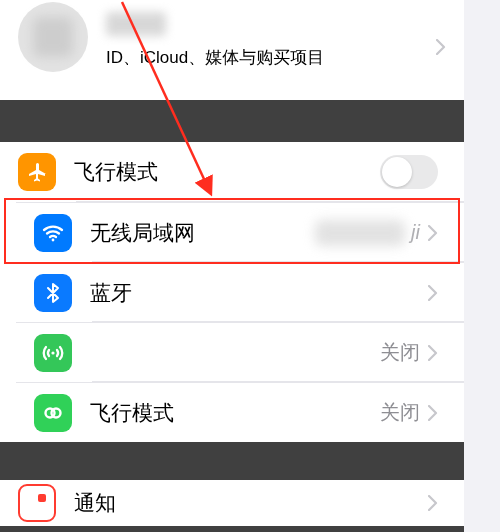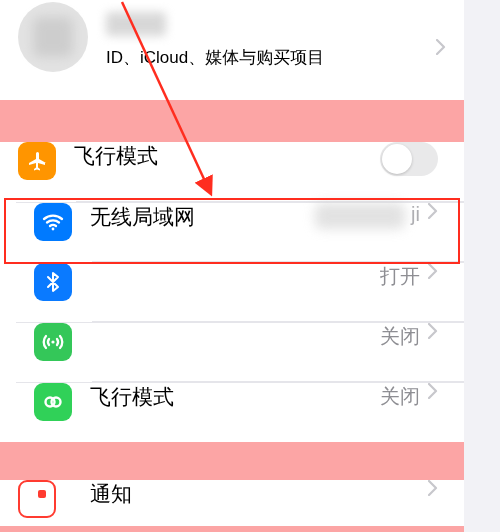--- a/index.html
+++ b/index.html
@@ -1,19 +1,19 @@
 <!DOCTYPE html>
 <html><head>
 <meta charset="utf-8">
 <style>
   * { box-sizing: border-box; margin: 0; padding: 0; }
   html, body { width: 500px; height: 532px; font-family: -apple-system, "Helvetica Neue", Arial, sans-serif; background: #f2f2f6; overflow: hidden; }
-  .screen { width: 464px; height: 532px; background: #fca5a5; position: relative; }
+  .screen { width: 464px; height: 532px; background: #404040; position: relative; }
   .group { background: #fff; }
-  .row { display: flex; align-items: flex-start; height: 60px; padding: 0 26px 0 18px; position: relative; }
+  .row { display: flex; align-items: center; height: 60px; padding: 0 26px 0 18px; position: relative; }
   .row + .row { border-top: 1px solid #e5e5ea; margin-left: 16px; }
   .row-inner-border::after { content: ""; position: absolute; left: 76px; right: 0; bottom: 0; height: 1px; background: #e5e5ea; }
   .icon-box { width: 38px; height: 38px; border-radius: 9px; display: flex; align-items: center; justify-content: center; margin-right: 18px; flex-shrink: 0; }
   .icon-box svg { width: 24px; height: 24px; }
   .label { font-size: 21px; color: #000; flex-shrink: 0; }
   .spacer { flex: 1; }
   .value { font-size: 20px; color: #8e8e93; margin-right: 8px; }
   .chevron { color: #c7c7cc; flex-shrink: 0; }
   .chevron svg { width: 10px; height: 16px; display: block; }
   .toggle { width: 58px; height: 34px; background: #e9e9ea; border-radius: 17px; position: relative; }
@@ -23,22 +23,22 @@
   .avatar-blur { width: 40px; height: 40px; background: #b8b8b8; filter: blur(6px); border-radius: 6px; opacity:0.5;}
   .profile-text { display: flex; flex-direction: column; justify-content: center; flex:1;}
   .profile-name-blur { width: 60px; height: 24px; background: #b8b8b8; filter: blur(5px); border-radius: 4px; margin-bottom: 10px; opacity:0.55;}
   .profile-sub { font-size: 17px; color: #000; }
   .profile-chevron { align-self: center; }
   .gap { height: 42px; }
   .gap-sm { height: 38px; }
   .highlight-box { position: absolute; border: 2.5px solid #ff2d1f; pointer-events: none; left: 4px; right: 4px; }
   .arrow-annot { position: absolute; pointer-events: none; }
   .wifi-blur { width:90px; height:26px; background:#cfcfcf; filter:blur(6px); border-radius:6px; margin-right:6px; opacity:0.6;}
-  .wifi-val { font-size:20px; color:#aeaeb2; margin-right:8px;}
-  .partial-row { height: 46px; overflow: hidden; gap: 16px; }
+  .wifi-val { font-size:20px; color:#aeaeb2; margin-right:8px;font-style:italic;}
+  .partial-row { height: 46px; overflow: hidden; }
   .partial-row .icon-box { margin-top: 0; }
   
   .bg-orange { background: #ff9500; }
   .bg-blue { background: #007aff; }
   .bg-blue2 { background: #0a7aff; }
   .bg-green { background: #34c759; }
   .bg-green2 { background: #30d158; }
   .bg-red { background: #ff3b30; }
 </style>
 </head>
@@ -98,22 +98,22 @@
           </svg>
     </span>
   </div>
 
   <div class="row row-inner-border">
     <div class="icon-box bg-blue2">
       <svg viewBox="0 0 24 24" fill="none" stroke="#fff" stroke-width="2" stroke-linejoin="round" stroke-linecap="round">
             <path d="M7 7l10 10-5 4V3l5 4L7 17"></path>
           </svg>
     </div>
+    <span class="label">蓝牙</span>
     <div class="spacer"></div>
-    <span class="value">打开</span>
     <span class="chevron">
       <svg viewBox="0 0 10 16">
             <path d="M1 1l7 7-7 7" stroke="currentColor" stroke-width="2.2" fill="none" stroke-linecap="round" stroke-linejoin="round"></path>
           </svg>
     </span>
   </div>
 
   <div class="row row-inner-border">
     <div class="icon-box bg-green">
       <svg viewBox="0 0 24 24" fill="none" stroke="#fff" stroke-width="2.3" stroke-linecap="round">

